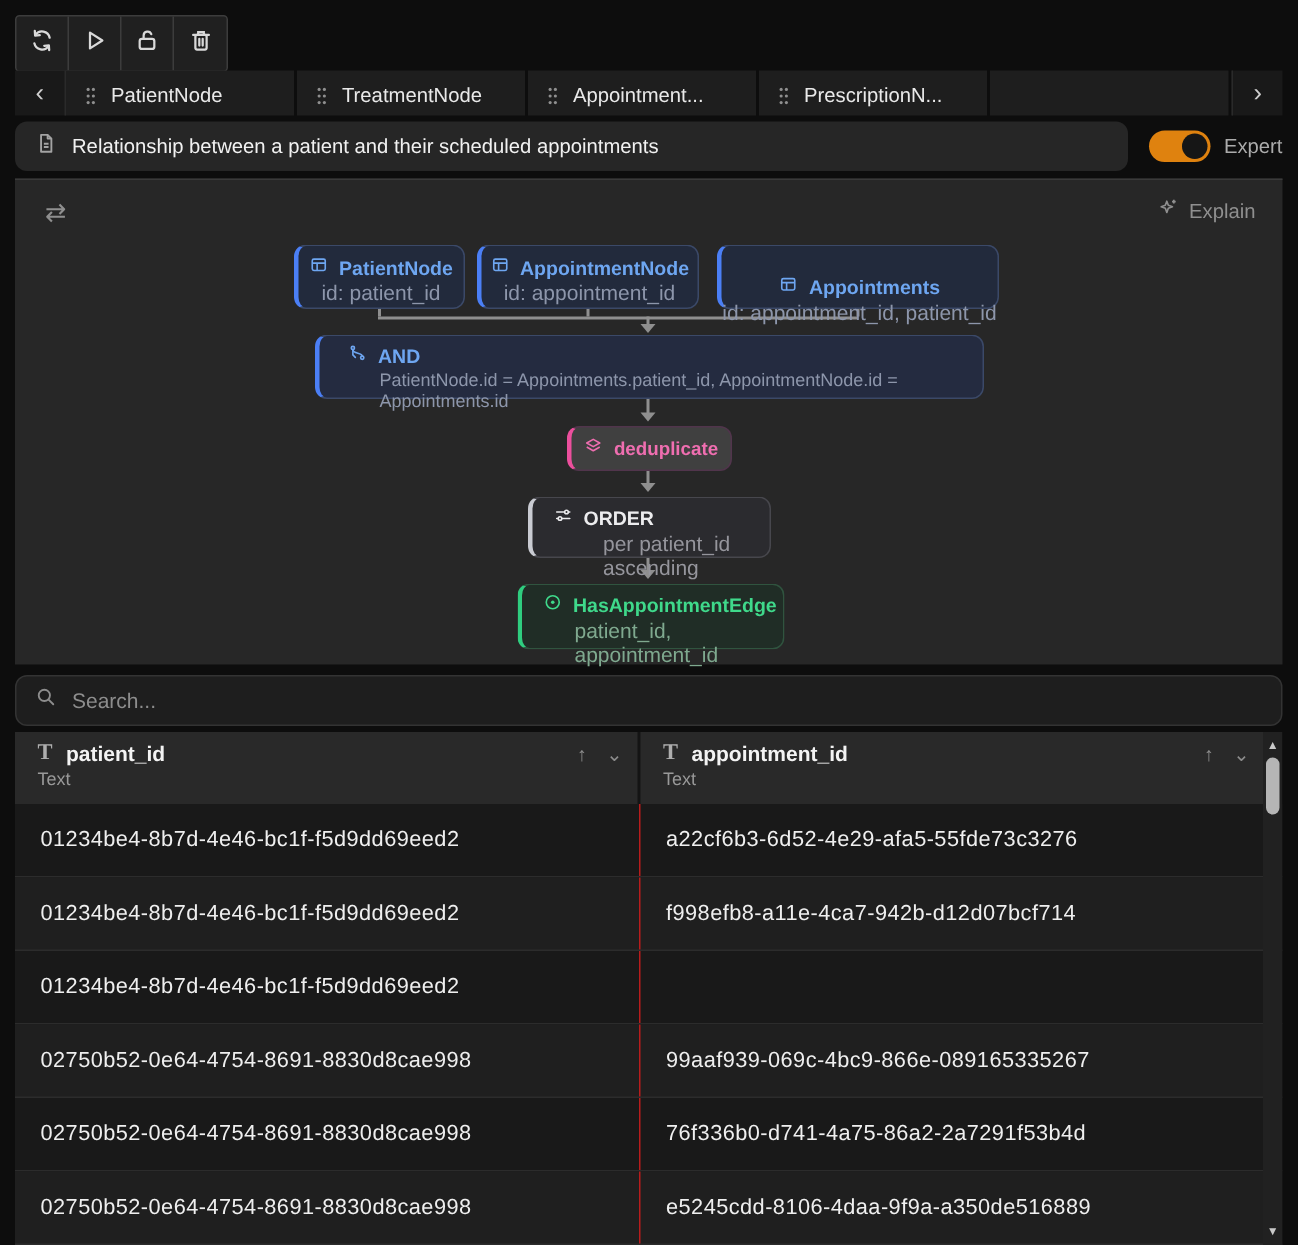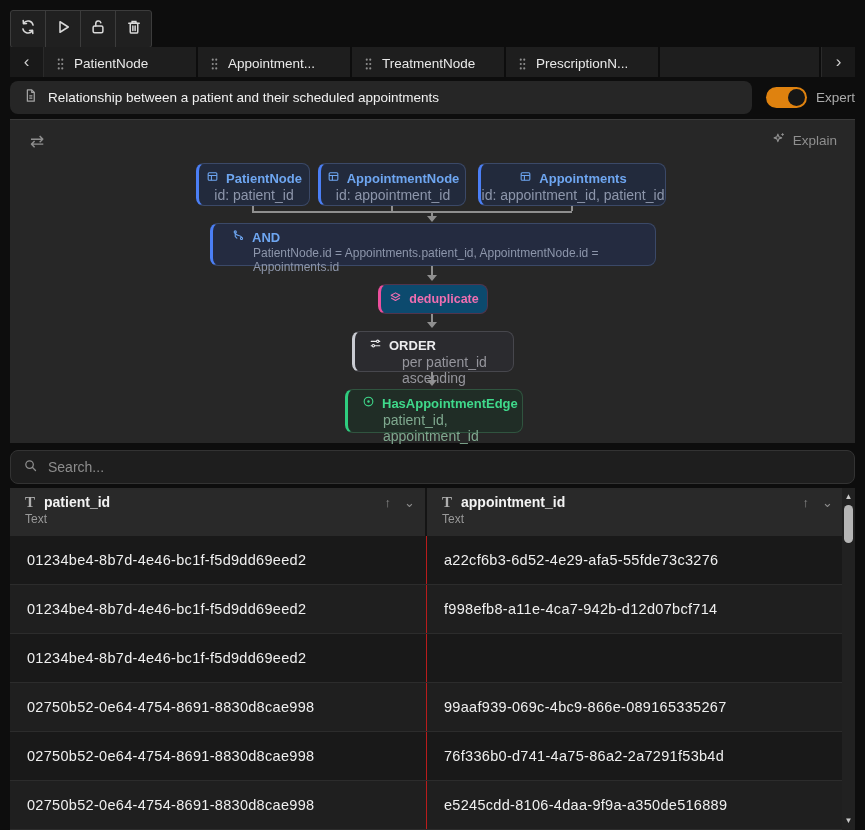--- a/index.html
+++ b/index.html
@@ -59,21 +59,21 @@
 
   .n-blue  { background:#222a3c; border-color:#3b4968; border-left:3px solid #4b7ff5; }
   .n-blue .row1 { color:#6ea6f1; justify-content:center; }
   .n-blue .sub  { color:#8d96ab; text-align:center; }
 
   .n-and { background:#242b40; border-color:#3b4968; border-left:3px solid #4b7ff5;
            padding:5px 12px 6px 19px; }
   .n-and .row1 { color:#6ea6f1; justify-content:flex-start; }
   .n-and .sub  { color:#8d96ab; text-align:left; margin-left:21px; font-size:12px; }
 
-  .n-pink { background:#0c4a6e; border-color:#51354c; border-left:3px solid #ec4f9d;
+  .n-pink { background:#404040; border-color:#51354c; border-left:3px solid #ec4f9d;
             display:flex; align-items:center; justify-content:center; }
   .n-pink .row1 { color:#ef6eb0; font-size:12.5px; }
 
   .n-gray { background:#2b2b2f; border-color:#47474d; border-left:3px solid #c9cbd2;
             padding:5px 12px 6px 14px; }
   .n-gray .row1 { color:#ececee; }
   .n-gray .sub  { color:#95959c; margin-left:33px; }
 
   .n-green { background:#202d26; border-color:#30543f; border-left:3px solid #2fcd7f;
              padding:5px 12px 6px 14px; }
@@ -186,35 +186,35 @@
       <span class="handle">
         <svg viewBox="0 0 10 16" fill="currentColor">
             <circle cx="3" cy="3" r="1.2"></circle>
             <circle cx="7" cy="3" r="1.2"></circle>
             <circle cx="3" cy="8" r="1.2"></circle>
             <circle cx="7" cy="8" r="1.2"></circle>
             <circle cx="3" cy="13" r="1.2"></circle>
             <circle cx="7" cy="13" r="1.2"></circle>
           </svg>
       </span>
-      <span>Appointment...</span>
+      <span>TreatmentNode</span>
     </div>
 
     <div class="tab">
       <span class="handle">
         <svg viewBox="0 0 10 16" fill="currentColor">
             <circle cx="3" cy="3" r="1.2"></circle>
             <circle cx="7" cy="3" r="1.2"></circle>
             <circle cx="3" cy="8" r="1.2"></circle>
             <circle cx="7" cy="8" r="1.2"></circle>
             <circle cx="3" cy="13" r="1.2"></circle>
             <circle cx="7" cy="13" r="1.2"></circle>
           </svg>
       </span>
-      <span>TreatmentNode</span>
+      <span>Appointment...</span>
     </div>
 
     <div class="tab">
       <span class="handle">
         <svg viewBox="0 0 10 16" fill="currentColor">
             <circle cx="3" cy="3" r="1.2"></circle>
             <circle cx="7" cy="3" r="1.2"></circle>
             <circle cx="3" cy="8" r="1.2"></circle>
             <circle cx="7" cy="8" r="1.2"></circle>
             <circle cx="3" cy="13" r="1.2"></circle>
@@ -296,21 +296,21 @@
           <svg viewBox="0 0 24 24" fill="none" stroke="currentColor" stroke-width="2">
               <rect x="4" y="5" width="16" height="14" rx="2"></rect>
               <path d="M4 10h16M10 10v9"></path>
             </svg>
         </span>
         <span>AppointmentNode</span>
       </div>
       <div class="sub">id: appointment_id</div>
     </div>
 
-    <div class="gnode n-blue" style="left:468px; top:43px; width:188px; height:43px; padding-top:6px;">
+    <div class="gnode n-blue" style="left:468px; top:43px; width:188px; height:43px; padding-top:19px;">
       <div class="row1">
         <span>
           <svg viewBox="0 0 24 24" fill="none" stroke="currentColor" stroke-width="2">
               <rect x="4" y="5" width="16" height="14" rx="2"></rect>
               <path d="M4 10h16M10 10v9"></path>
             </svg>
         </span>
         <span>Appointments</span>
       </div>
       <div class="sub">id: appointment_id, patient_id</div>

